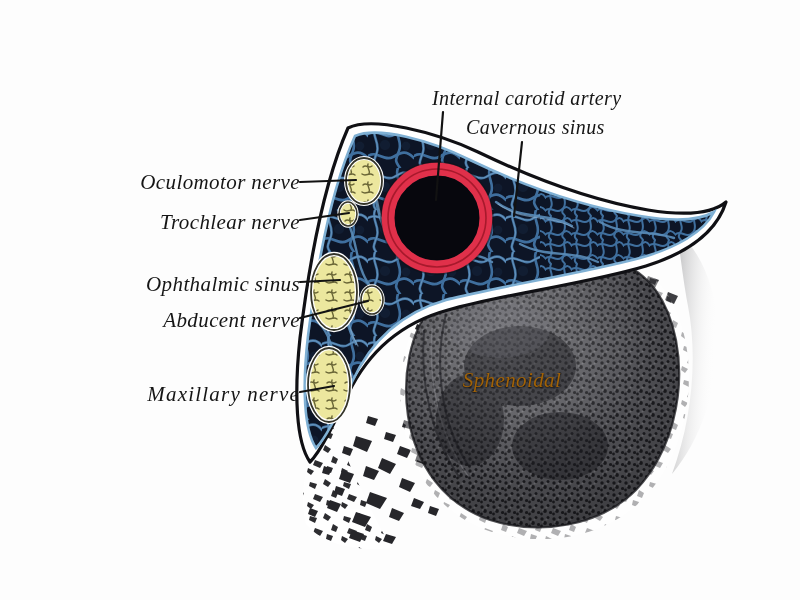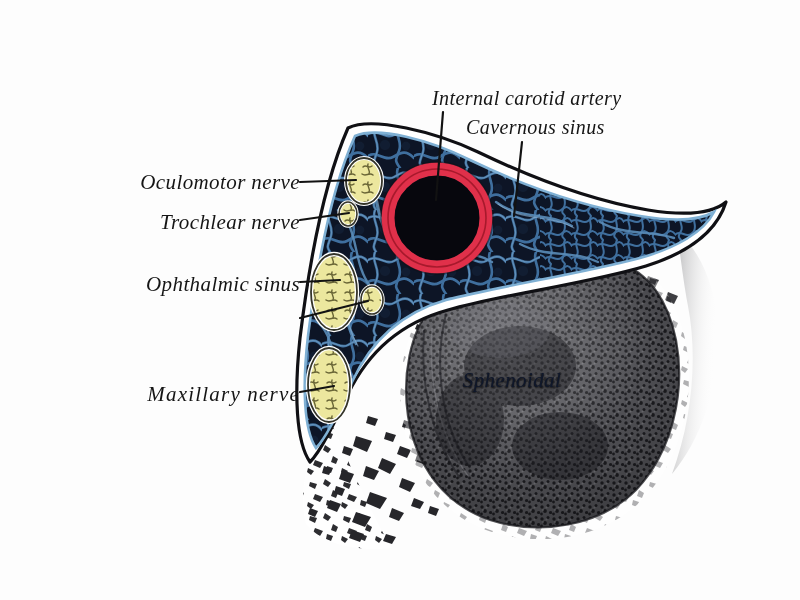--- a/index.html
+++ b/index.html
@@ -35,21 +35,21 @@
     text-align: right;
     transform: translate(-100%, -50%);
   }
   .label-right {
     font-size: 20px;
     text-align: left;
     transform: translate(0, -50%);
   }
   .label-onart {
     font-size: 21px;
-    color: #0f172a;
+    color: #a16207;
     text-align: center;
     transform: translate(-50%, -50%);
     text-shadow: 0 1px 2px rgba(0,0,0,0.85);
   }
   .label-onart .l2 { display: block; }
 </style>
 </head>
 <body>
 
 <div id="figure">
@@ -357,20 +357,21 @@
       <line x1="522" y1="142" x2="514" y2="216"></line>
     </g>
   </svg>
 
   <div class="label label-left" style="left:300px; top:222px;">Trochlear nerve</div>
 
   <div class="label label-left" style="left:300px; top:182px;">Oculomotor nerve</div>
 
   <div class="label label-left" style="left:300px; top:284px;">Ophthalmic sinus</div>
 
+  <div class="label label-left" style="left:300px; top:320px;">Abducent nerve</div>
 
   <div class="label label-left" style="left:300px; top:394px; letter-spacing:1.2px;">Maxillary nerve</div>
 
   <div class="label label-right" style="left:432px; top:98px;">Internal carotid artery</div>
 
   <div class="label label-right" style="left:466px; top:127px;">Cavernous sinus</div>
 
   <div class="label label-onart" style="left:512px; top:380px;">
     <span>Sphenoidal</span>
   </div>

